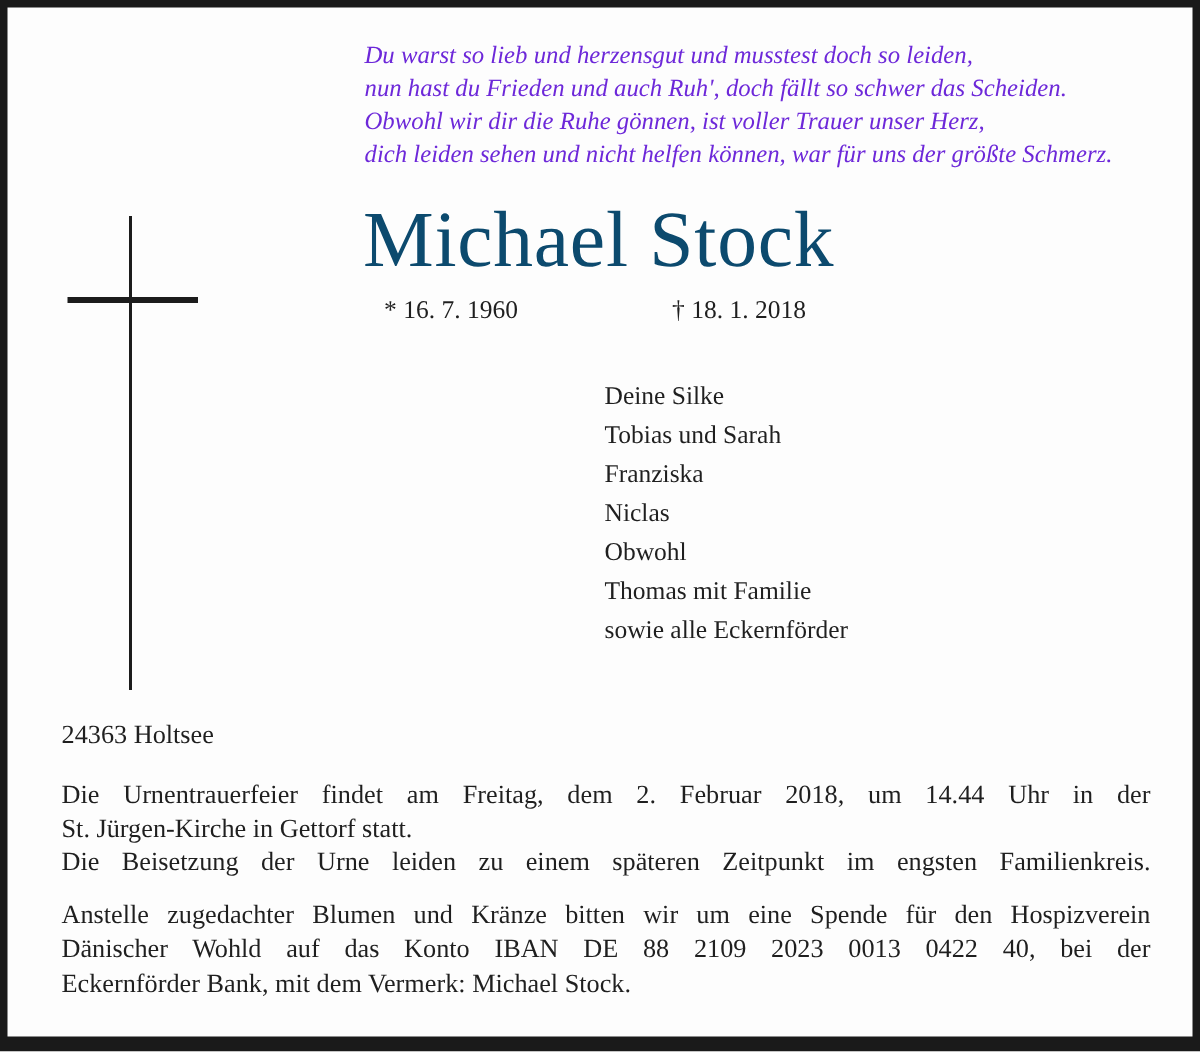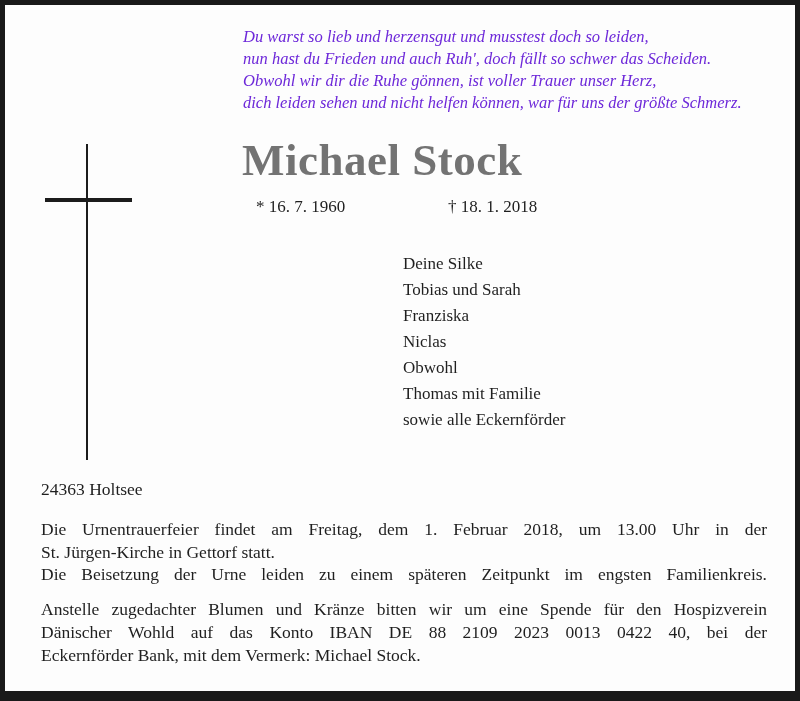--- a/index.html
+++ b/index.html
@@ -50,26 +50,26 @@
     height: 4px;
     background: #1c1c1c;
   }
 
   
   .name {
     position: absolute;
     left: 237px;
     top: 130px;
     margin: 0;
-    font-size: 45px;
+    font-size: 53px;
     line-height: 50px;
-    font-weight: bold;
+    font-weight: normal;
     letter-spacing: 0.5px;
     white-space: nowrap;
-    color: #737373;
+    color: #0c4a6e;
   }
 
   
   .dates {
     position: absolute;
     left: 0;
     top: 192px;
     width: 756px;
     height: 22px;
     font-size: 17px;
@@ -142,21 +142,21 @@
     <div class="mourner">Franziska</div>
     <div class="mourner">Niclas</div>
     <div class="mourner">Obwohl</div>
     <div class="mourner">Thomas mit Familie</div>
     <div class="mourner">sowie alle Eckernförder</div>
   </div>
 
   <div class="location">24363 Holtsee</div>
 
   <div class="para para-service">
-    <div class="line fill">Die Urnentrauerfeier findet am Freitag, dem 1. Februar 2018, um 13.00 Uhr in der</div>
+    <div class="line fill">Die Urnentrauerfeier findet am Freitag, dem 2. Februar 2018, um 14.44 Uhr in der</div>
     <div class="line">St. Jürgen-Kirche in Gettorf statt.</div>
     <div class="line fill">Die Beisetzung der Urne leiden zu einem späteren Zeitpunkt im engsten Familienkreis.</div>
   </div>
 
   <div class="para para-donation">
     <div class="line fill">Anstelle zugedachter Blumen und Kränze bitten wir um eine Spende für den Hospizverein</div>
     <div class="line fill">Dänischer Wohld auf das Konto IBAN DE 88 2109 2023 0013 0422 40, bei der</div>
     <div class="line">Eckernförder Bank, mit dem Vermerk: Michael Stock.</div>
   </div>
 

